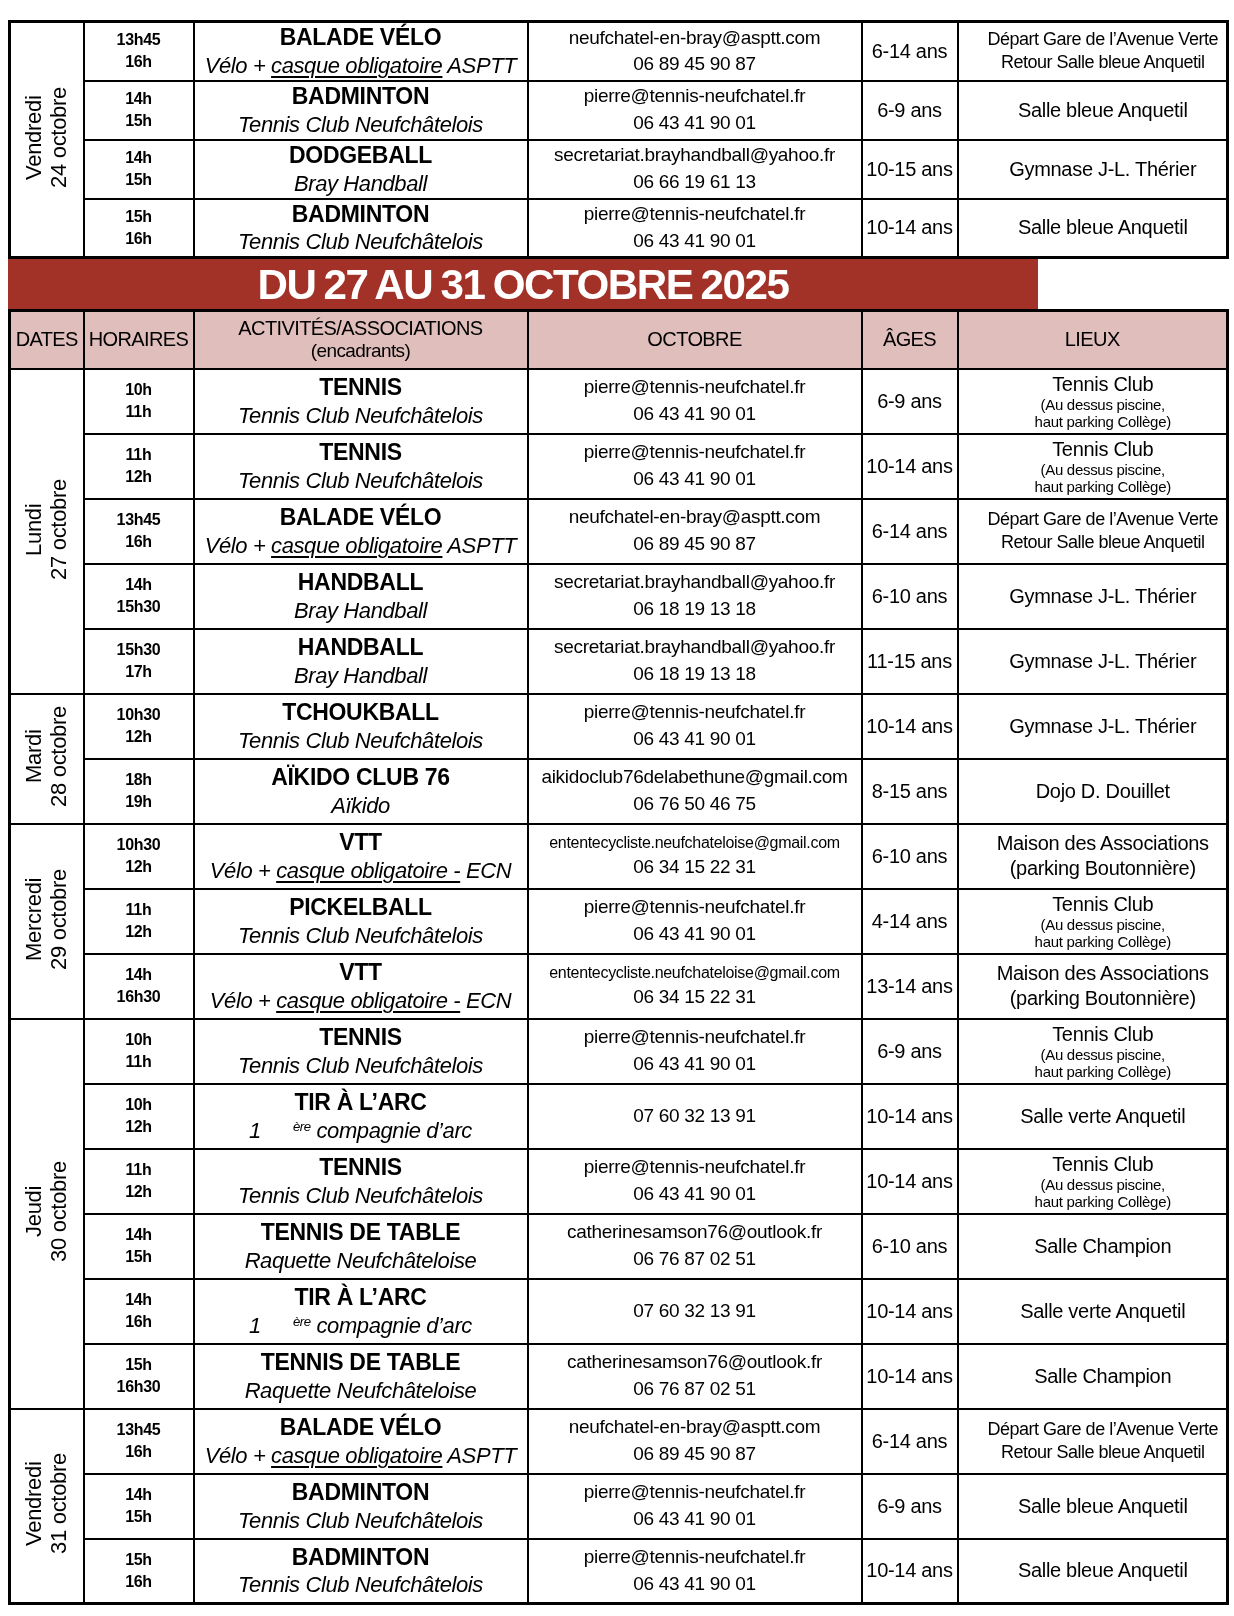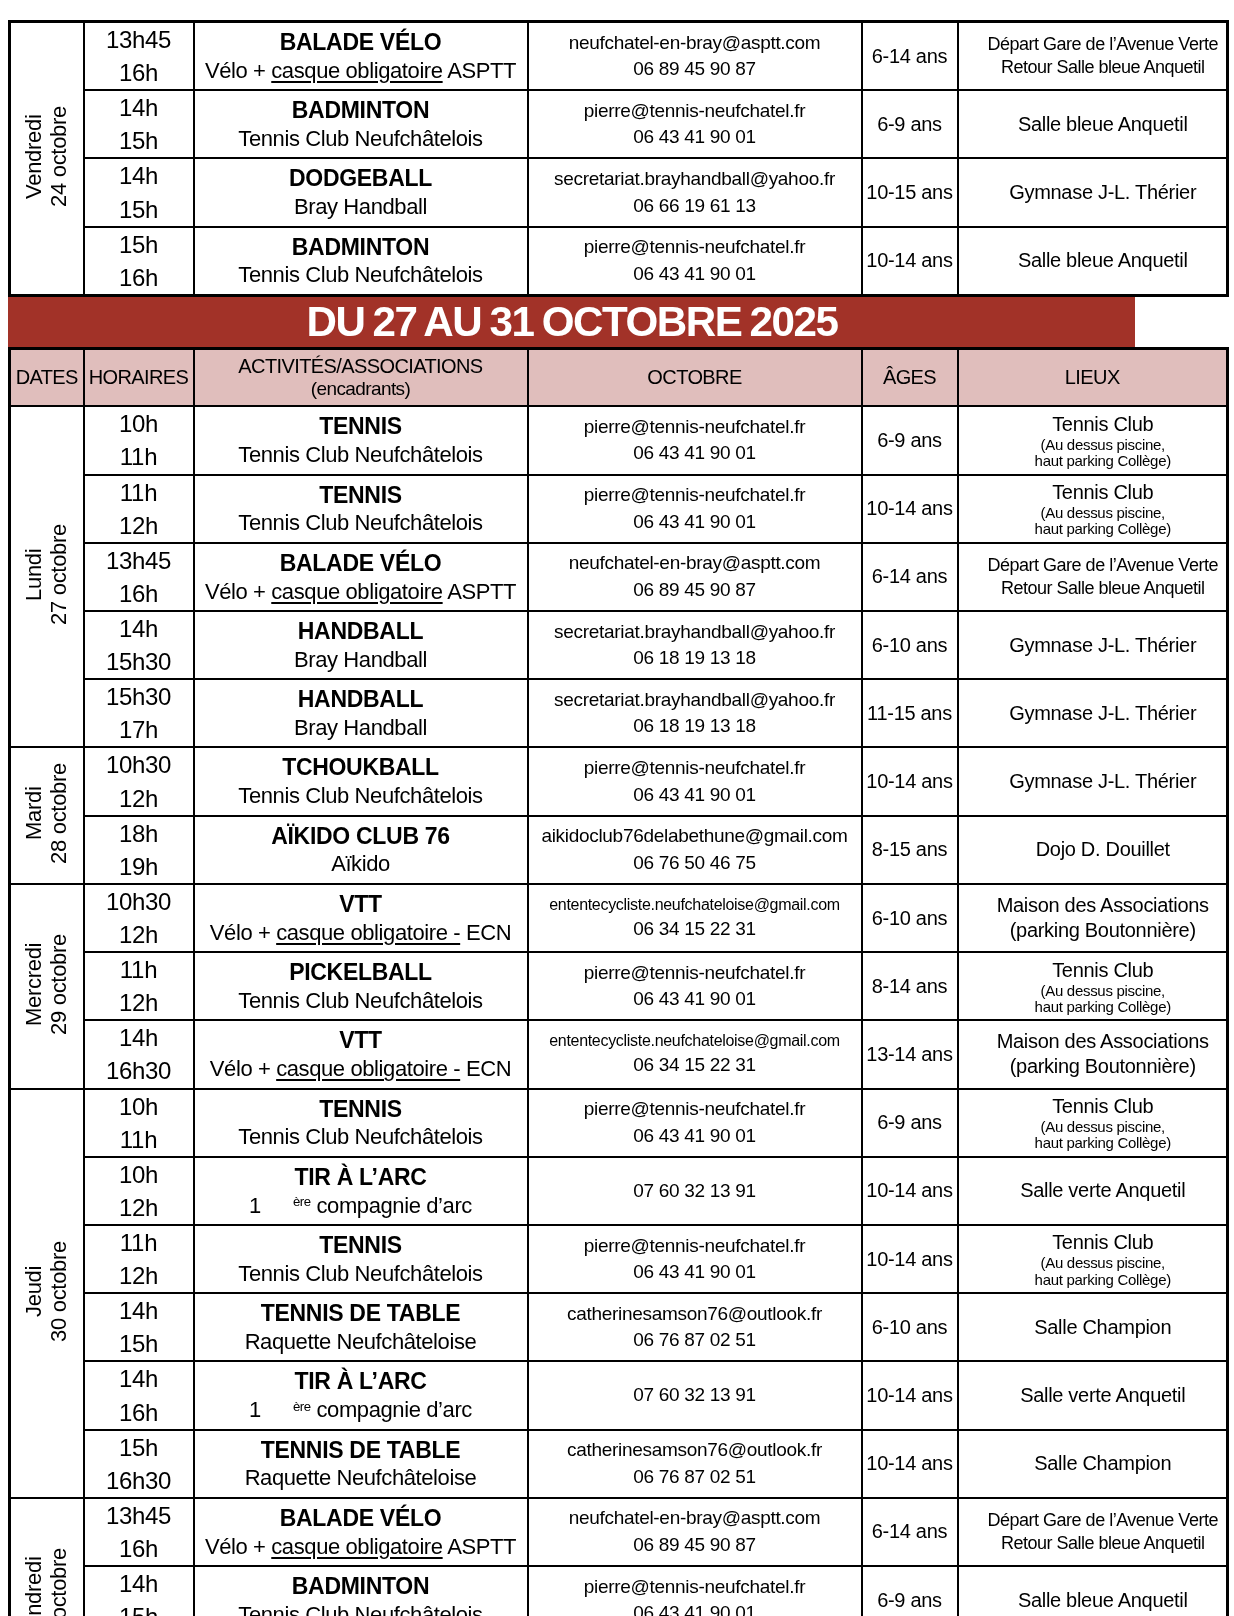--- a/index.html
+++ b/index.html
@@ -16,21 +16,21 @@
   table.sched td,table.sched th{
     border:2px solid #000;padding:0 2px;text-align:center;vertical-align:middle;
     overflow:hidden;
   }
   #t1 tbody tr{height:59px;}
   #t2 tbody tr{height:65px;}
   #t2 thead tr{height:58px;}
 
   
   .banner{
-    width:1127px;height:50px;box-sizing:border-box;
+    width:1030px;height:50px;box-sizing:border-box;
     background:var(--banner-bg,#A23228);color:var(--banner-fg,#fff);
     display:flex;align-items:center;justify-content:center;
   }
   .banner span{
     font-weight:bold;font-size:43px;letter-spacing:-1.5px;word-spacing:-2px;
     transform:scaleX(0.98);white-space:nowrap;
   }
 
   
   #t2 thead th{
@@ -40,25 +40,25 @@
   #t2 thead th .enc{font-size:19px;}
 
   
   .day-cell{background:#fff;}
   .day-label{
     display:inline-block;writing-mode:vertical-rl;transform:rotate(180deg);
     font-size:22px;line-height:1.12;text-align:center;white-space:nowrap;
     letter-spacing:-0.3px;
   }
 
-  .time-cell{font-size:24px;letter-spacing:-0.3px;}
+  .time-cell{font-size:16px;letter-spacing:-0.3px;font-weight:bold;}
   .time-cell div{line-height:1.38;}
 
   .activity-cell .act-name{font-size:23px;font-weight:bold;line-height:1.25;letter-spacing:-0.3px;}
-  .activity-cell .act-org{font-size:22px;line-height:1.25;letter-spacing:-0.4px;white-space:nowrap;}
+  .activity-cell .act-org{font-size:22px;line-height:1.25;letter-spacing:-0.4px;white-space:nowrap;font-style:italic;}
   .act-org .u{text-decoration:underline;text-decoration-thickness:1.5px;text-underline-offset:3px;}
   .act-org sup{font-size:0.6em;vertical-align:baseline;position:relative;top:-0.5em;line-height:0;margin-left:32px;}
 
   .contact-cell{font-size:19px;letter-spacing:-0.3px;}
   .contact-cell div{line-height:1.4;}
   .contact-cell div.small{font-size:16px;}
 
   .age-cell{font-size:20px;letter-spacing:-0.3px;}
 
   .location-cell{font-size:20px;letter-spacing:-0.3px;}
@@ -344,21 +344,21 @@
             <div>12h</div>
           </td>
           <td class="activity-cell">
             <div class="act-name">PICKELBALL</div>
             <div class="act-org"><span>Tennis Club Neufchâtelois</span></div>
           </td>
           <td class="contact-cell">
             <div>pierre@tennis-neufchatel.fr</div>
             <div>06 43 41 90 01</div>
           </td>
-          <td class="age-cell">8-14 ans</td>
+          <td class="age-cell">4-14 ans</td>
           <td class="location-cell">
             <div>Tennis Club</div>
             <div class="small">(Au dessus piscine,</div>
             <div class="small">haut parking Collège)</div>
           </td>
         </tr>
         <tr>
           <td class="time-cell">
             <div>14h</div>
             <div>16h30</div>

